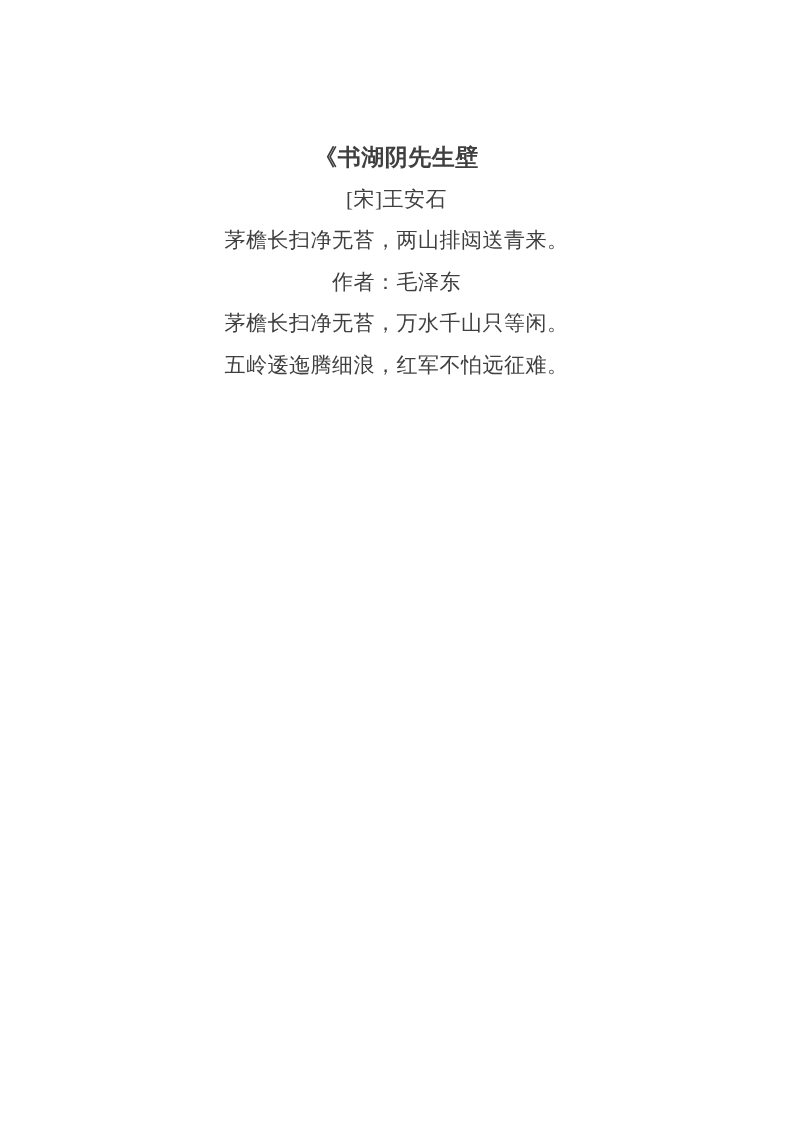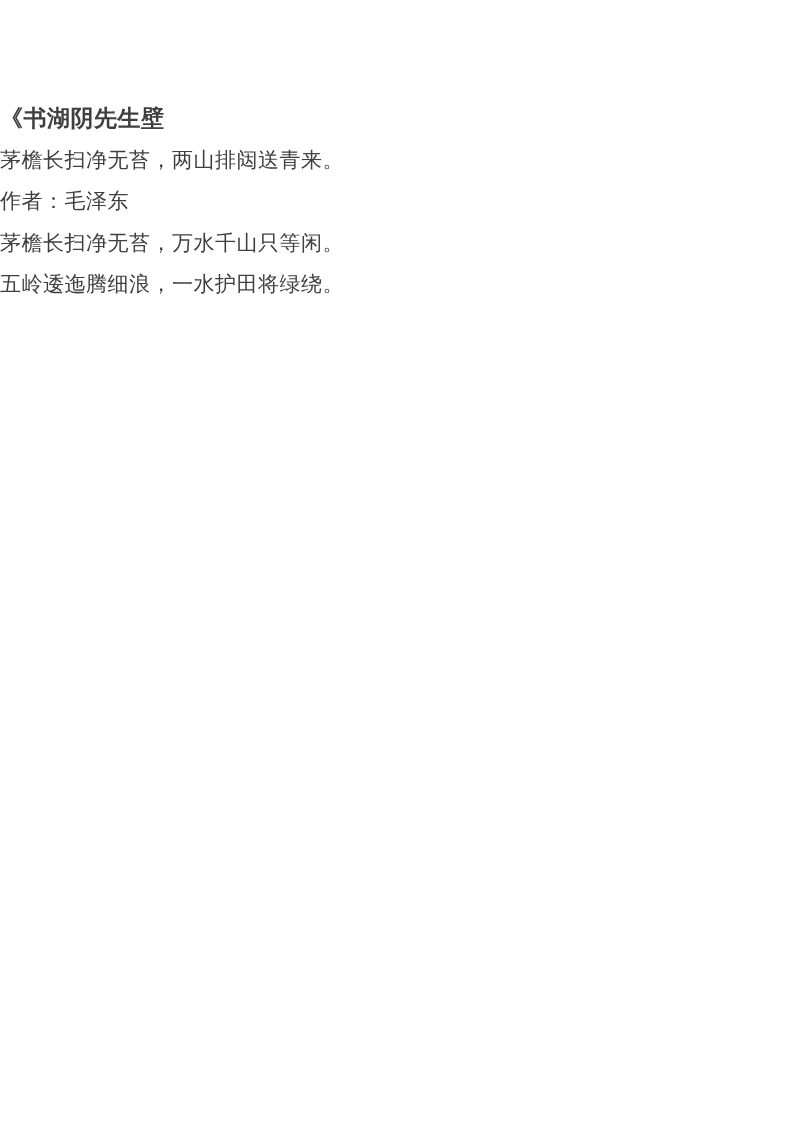--- a/index.html
+++ b/index.html
@@ -10,20 +10,22 @@
   .page {
     position: relative;
     width: 793px;
     height: 1122px;
     background: #ffffff;
     overflow: hidden;
     font-family: "Liberation Serif", "DejaVu Serif", serif;
   }
   .content {
     padding-top: 98px;
+    text-align: center;
+    margin-top: 39px;
   }
   .content p {
     margin: 0;
     line-height: 41.5px;
     color: #3f3f3f;
     letter-spacing: 0.5px;
   }
   .poem-title {
     font-size: 23px;
     font-weight: bold;
@@ -35,27 +37,28 @@
   }
 </style>
 </head>
 <body>
 
 <div class="page">
   <div class="content">
 
     <p class="poem-title">《书湖阴先生壁</p>
 
+    <p class="poem-author">[宋]王安石</p>
 
 
     <p class="poem-line">茅檐长扫净无苔，两山排闼送青来。</p>
 
 
     <p class="poem-author">作者：毛泽东</p>
 
     <p class="poem-line">茅檐长扫净无苔，万水千山只等闲。</p>
 
-    <p class="poem-line">五岭逶迤腾细浪，一水护田将绿绕。</p>
+    <p class="poem-line">五岭逶迤腾细浪，红军不怕远征难。</p>
 
 
 
   </div>
 </div>
 
 </body></html>

